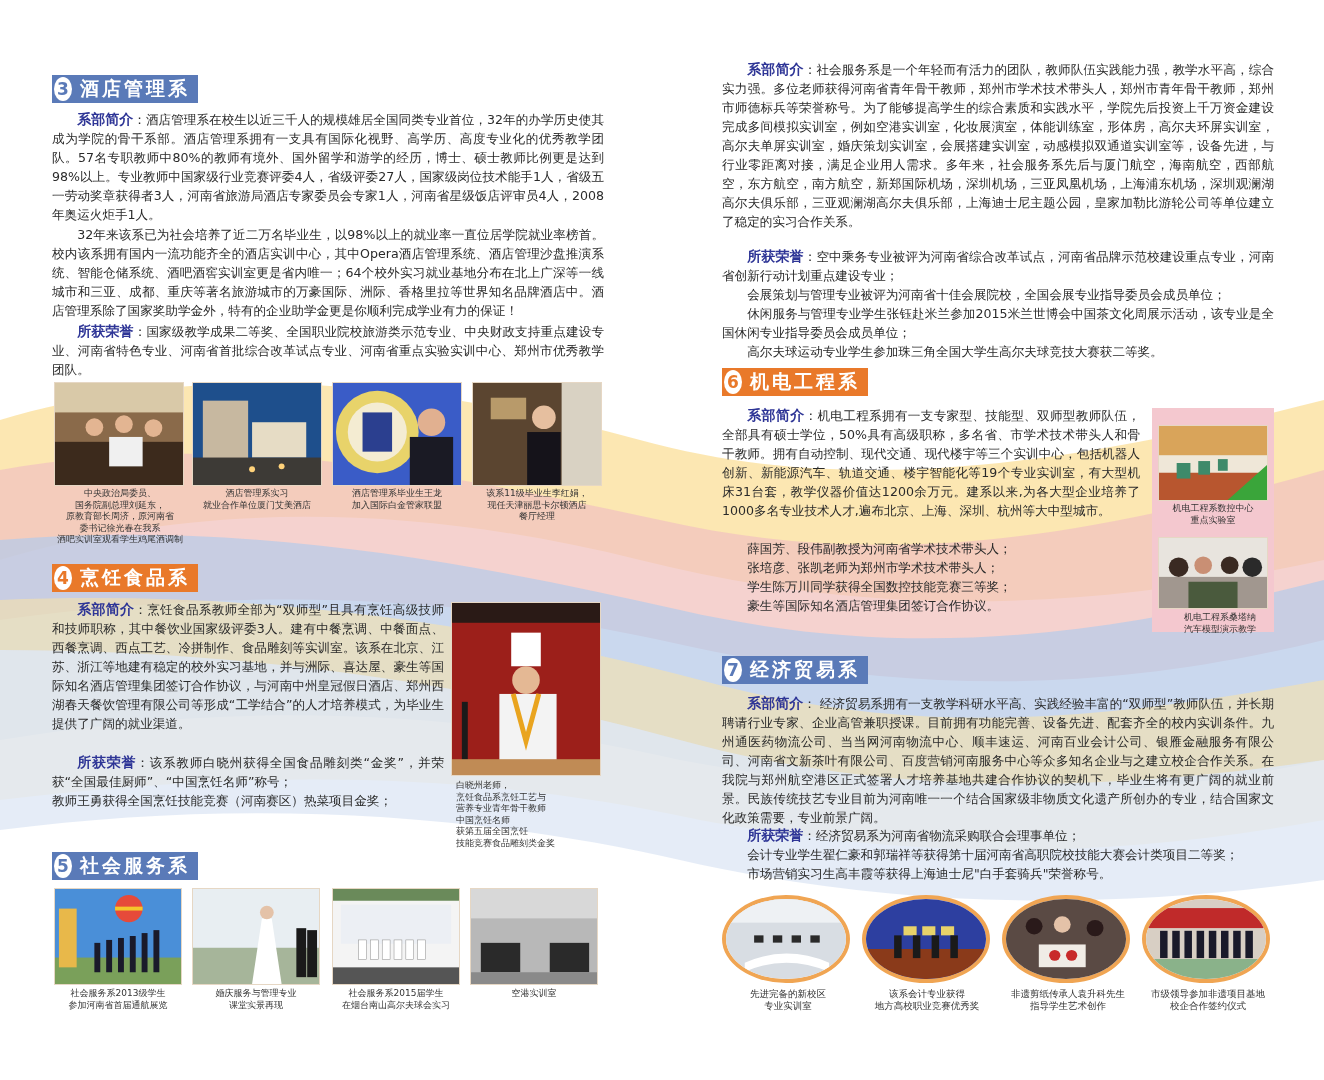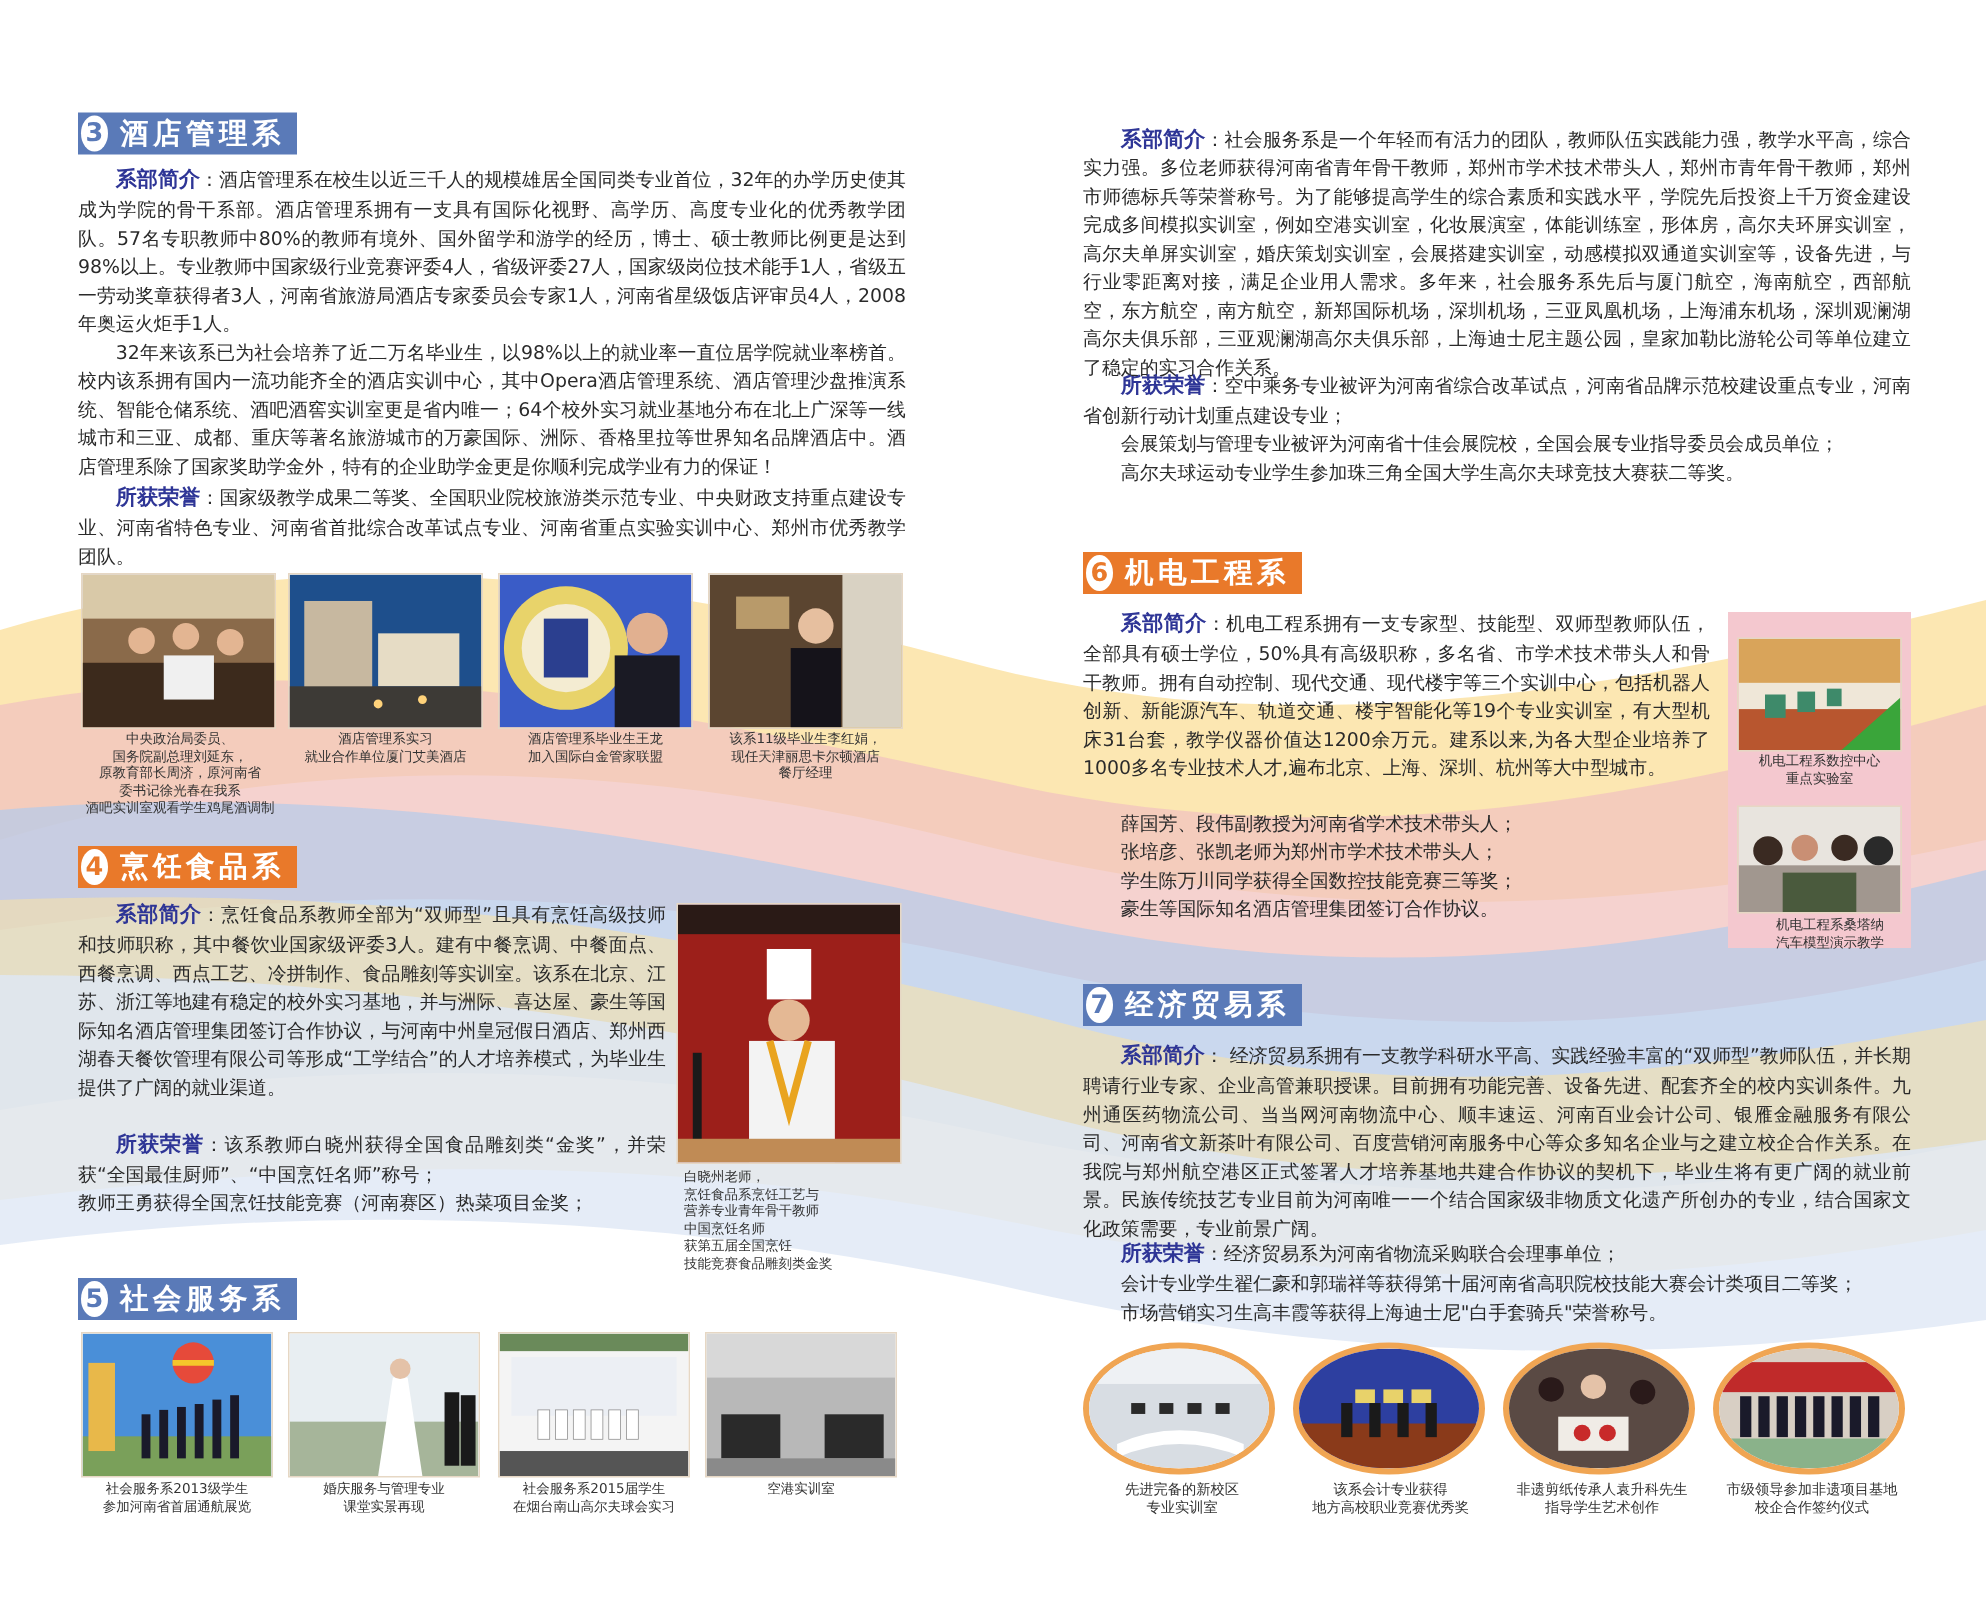--- a/index.html
+++ b/index.html
@@ -205,26 +205,27 @@
 参加河南省首届通航展览</span></div>
   <div class="cap" style="left:138px; top:988px; width:132px;"><span style="white-space:pre-line">婚庆服务与管理专业
 课堂实景再现</span></div>
   <div class="cap" style="left:272px; top:988px; width:144px;"><span style="white-space:pre-line">社会服务系2015届学生
 在烟台南山高尔夫球会实习</span></div>
   <div class="cap" style="left:416px; top:988px; width:132px;"><span style="white-space:pre-line">空港实训室</span></div>
 </div>
 
 <div class="page page-right">
 
-  <div class="para indent" style="left:0; top:85px; width:552px;font-family:Liberation Mono, monospace;">
+  <div class="para indent" style="left:0; top:60px; width:552px;">
     <span class="lbl">系部简介</span><span>：社会服务系是一个年轻而有活力的团队，教师队伍实践能力强，教学水平高，综合实力强。多位老师获得河南省青年骨干教师，郑州市学术技术带头人，郑州市青年骨干教师，郑州市师德标兵等荣誉称号。为了能够提高学生的综合素质和实践水平，学院先后投资上千万资金建设完成多间模拟实训室，例如空港实训室，化妆展演室，体能训练室，形体房，高尔夫环屏实训室，高尔夫单屏实训室，婚庆策划实训室，会展搭建实训室，动感模拟双通道实训室等，设备先进，与行业零距离对接，满足企业用人需求。多年来，社会服务系先后与厦门航空，海南航空，西部航空，东方航空，南方航空，新郑国际机场，深圳机场，三亚凤凰机场，上海浦东机场，深圳观澜湖高尔夫俱乐部，三亚观澜湖高尔夫俱乐部，上海迪士尼主题公园，皇家加勒比游轮公司等单位建立了稳定的实习合作关系。</span>
   </div>
   <div class="para indent" style="left:0; top:247px; width:552px;">
     <span class="lbl">所获荣誉</span><span>：空中乘务专业被评为河南省综合改革试点，河南省品牌示范校建设重点专业，河南省创新行动计划重点建设专业；</span>
     <span style="display:block;">会展策划与管理专业被评为河南省十佳会展院校，全国会展专业指导委员会成员单位；</span>
+    <span style="display:block;">休闲服务与管理专业学生张钰赴米兰参加2015米兰世博会中国茶文化周展示活动，该专业是全国休闲专业指导委员会成员单位；</span>
     <span style="display:block;">高尔夫球运动专业学生参加珠三角全国大学生高尔夫球竞技大赛获二等奖。</span>
   </div>
 
   <div class="sec-head orange" style="left:0; top:368px;">
     <span class="sec-num">6</span>
     <span>机电工程系</span>
   </div>
   <div class="para indent" style="left:0; top:406px; width:418px;">
     <span class="lbl">系部简介</span><span>：机电工程系拥有一支专家型、技能型、双师型教师队伍，全部具有硕士学位，50%具有高级职称，多名省、市学术技术带头人和骨干教师。拥有自动控制、现代交通、现代楼宇等三个实训中心，包括机器人创新、新能源汽车、轨道交通、楼宇智能化等19个专业实训室，有大型机床31台套，教学仪器价值达1200余万元。建系以来,为各大型企业培养了1000多名专业技术人才,遍布北京、上海、深圳、杭州等大中型城市。</span>
   </div>

